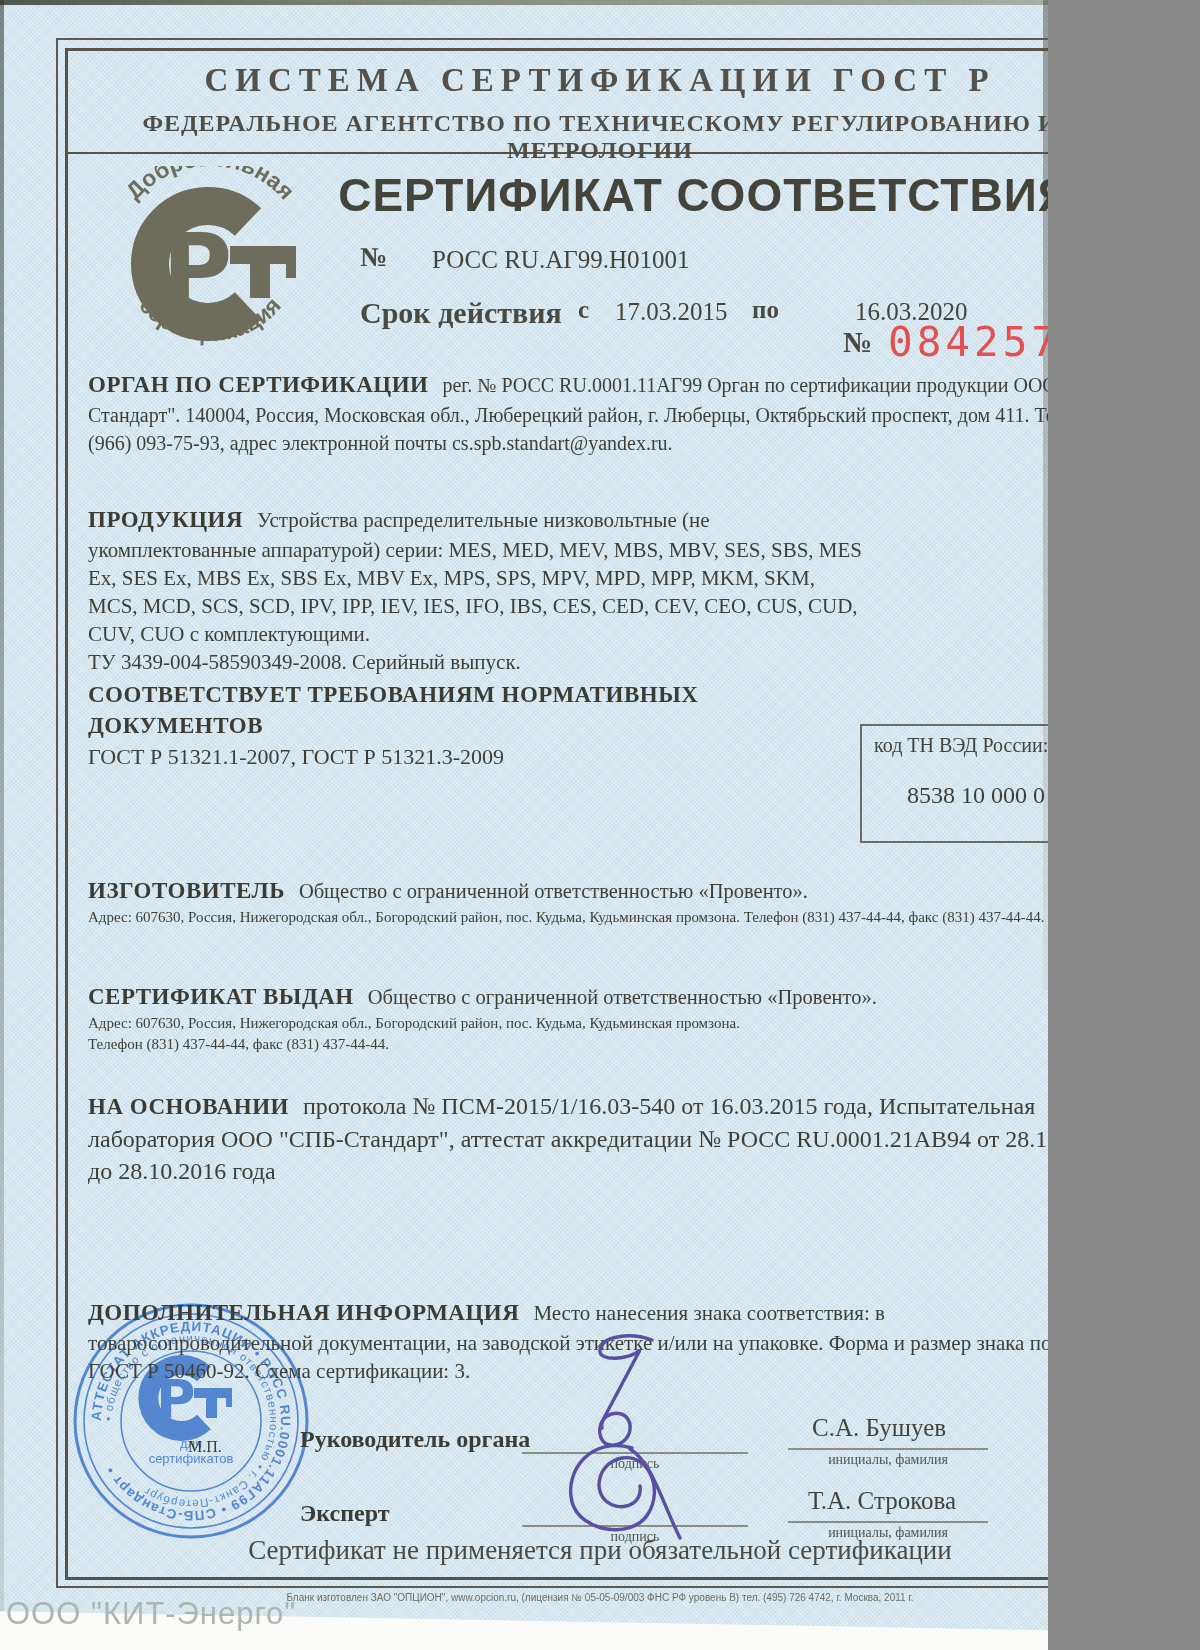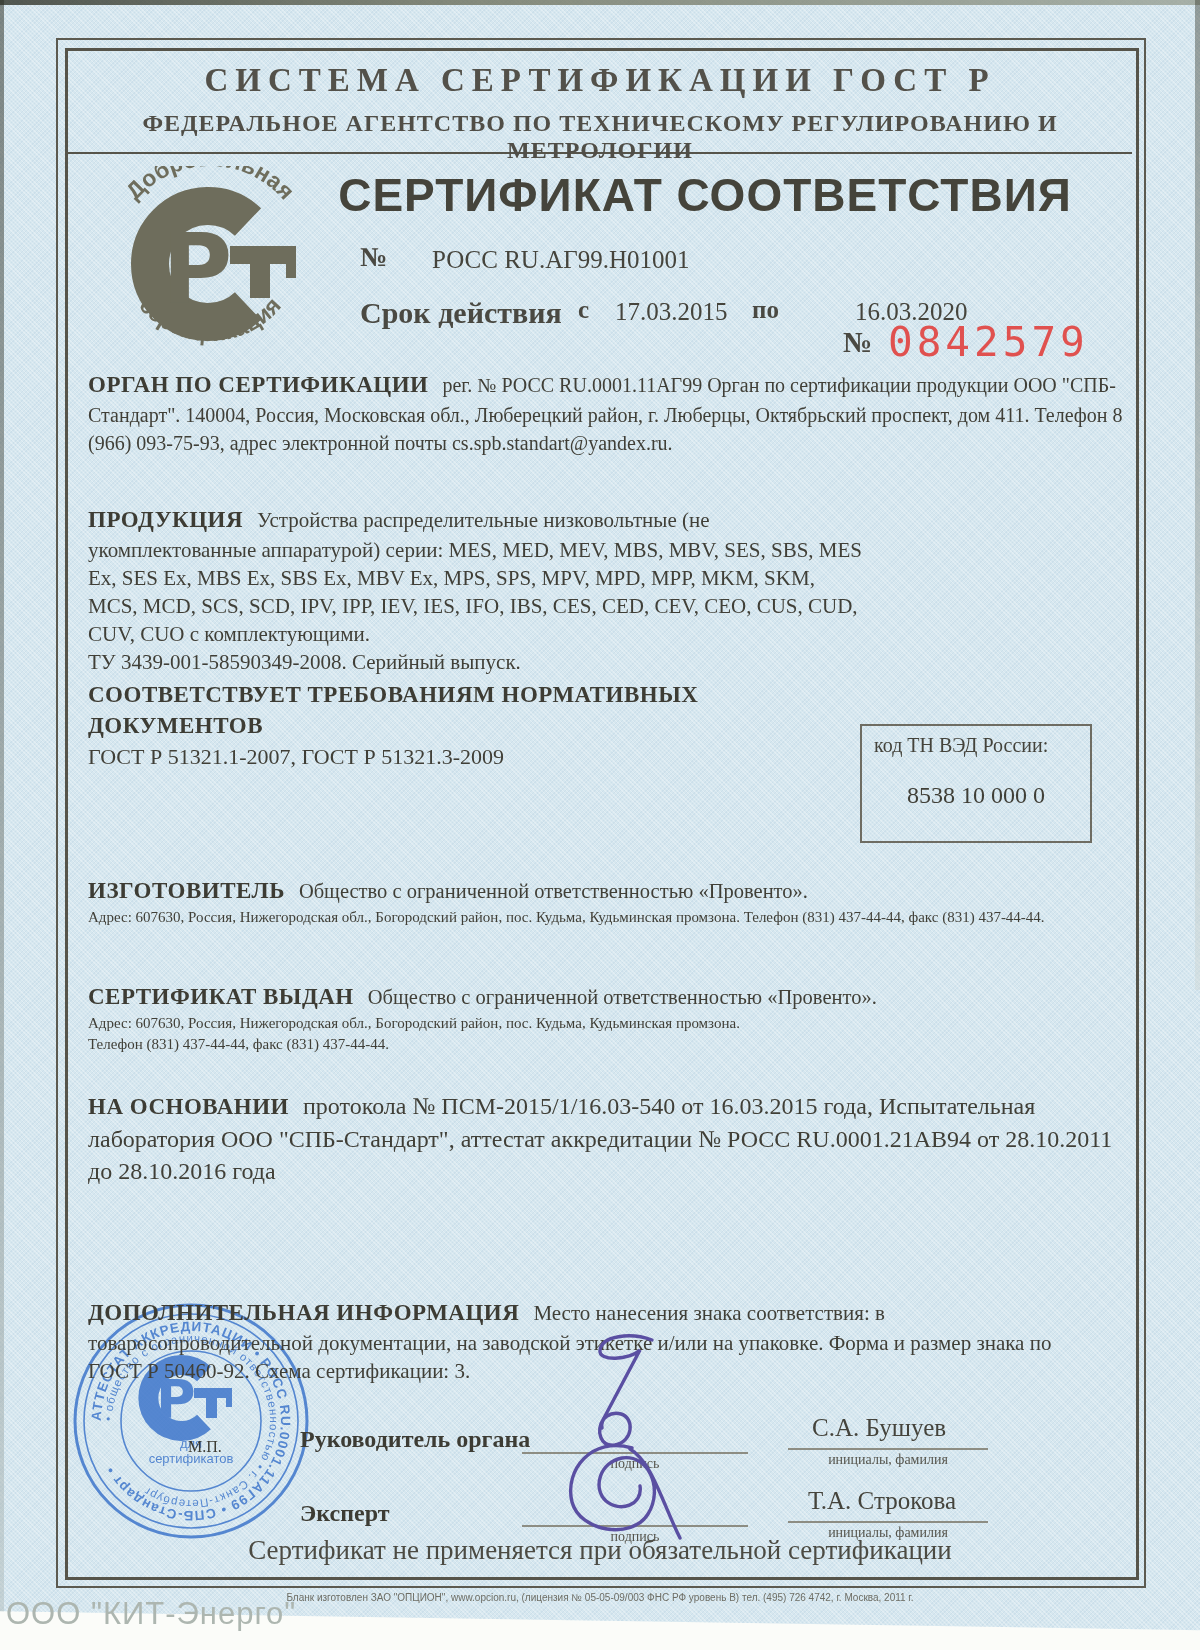--- a/index.html
+++ b/index.html
@@ -1,17 +1,17 @@
 <!DOCTYPE html>
 <html style="--paper-blue: #d6e7ef; --ink: #3f3e36; --accent-red: #e0514f; --stamp-blue: #3e76cb; --logo-olive: #6e6d5c; --signature-purple: #5a4fa2;"><head>
 <meta charset="utf-8">
 <style>
   html,body{margin:0;padding:0;background:#888;}
   .page{
-    position:relative;width:1200px;height:1650px;overflow:hidden;
+    position:relative;width:1048px;height:1650px;overflow:hidden;
     background-color:var(--paper-blue,#d6e7ef);
     background-image:
       repeating-linear-gradient(45deg, rgba(255,255,255,.30) 0 1px, rgba(0,0,0,0) 1px 3px),
       repeating-linear-gradient(-45deg, rgba(140,175,205,.14) 0 1px, rgba(0,0,0,0) 1px 3px);
     font-family:"Liberation Serif",serif;color:var(--ink,#3f3e36);
   }
   .abs{position:absolute;}
   .edge-top{left:0;top:0;width:100%;height:5px;background:linear-gradient(90deg,#2f3228,#70735f 40%,#9aa296);opacity:.8;}
   .edge-left{left:0;top:0;width:4px;height:100%;background:linear-gradient(#2f3228,#b7c3c3);opacity:.55;}
   .edge-right{right:0;top:0;width:5px;height:60%;background:linear-gradient(#3a3d31,#cfd8d6);opacity:.45;}
@@ -106,21 +106,21 @@
 
   <div class="abs blank-no-label">№</div>
   <div class="abs blank-no">0842579</div>
 
   <div class="abs sec" style="left:88px;top:370px;width:1040px;">
     <span class="lbl">ОРГАН ПО СЕРТИФИКАЦИИ</span><span style="font-size:20px;">рег. № РОСС RU.0001.11АГ99 Орган по сертификации продукции ООО "СПБ-Стандарт". 140004, Россия, Московская обл., Люберецкий район, г. Люберцы, Октябрьский проспект, дом 411. Телефон 8 (966) 093-75-93, адрес электронной почты cs.spb.standart@yandex.ru.</span>
   </div>
 
   <div class="abs sec" style="left:88px;top:505px;width:778px;">
     <span class="lbl">ПРОДУКЦИЯ</span><span>Устройства распределительные низковольтные (не укомплектованные аппаратурой) серии: MES, MED, MEV, MBS, MBV, SES, SBS, MES Ex, SES Ex, MBS Ex, SBS Ex, MBV Ex, MPS, SPS, MPV, MPD, MPP, MKM, SKM, MCS, MCD, SCS, SCD, IPV, IPP, IEV, IES, IFO, IBS, CES, CED, CEV, CEO, CUS, CUD, CUV, CUO с комплектующими.</span>
-    <div>ТУ 3439-001-58590349-2008. Серийный выпуск.</div>
+    <div>ТУ 3439-004-58590349-2008. Серийный выпуск.</div>
   </div>
 
 
   <div class="abs sec" style="left:88px;top:680px;width:778px;">
     <div class="lbl" style="margin:0;">СООТВЕТСТВУЕТ ТРЕБОВАНИЯМ НОРМАТИВНЫХ ДОКУМЕНТОВ</div>
     <div style="margin-top:0;font-size:22px;">ГОСТ Р 51321.1-2007, ГОСТ Р 51321.3-2009</div>
   </div>
 
   <div class="abs codebox" style="left:860px;top:724px;width:228px;height:115px;">
     <div class="cb-label">код ТН ВЭД России:</div>

